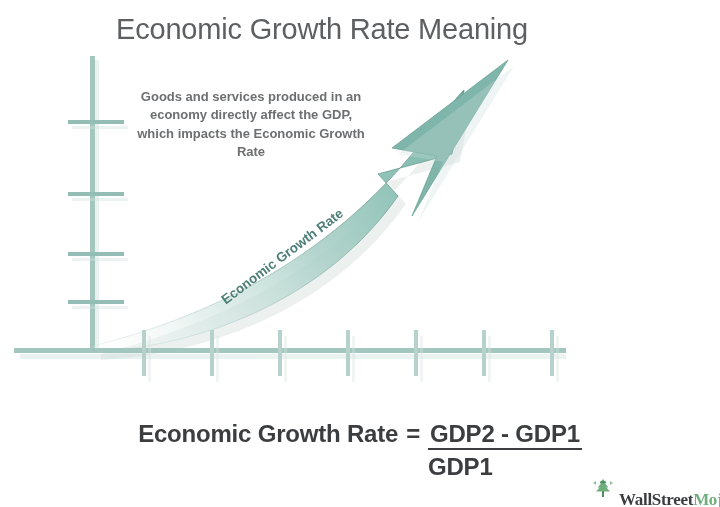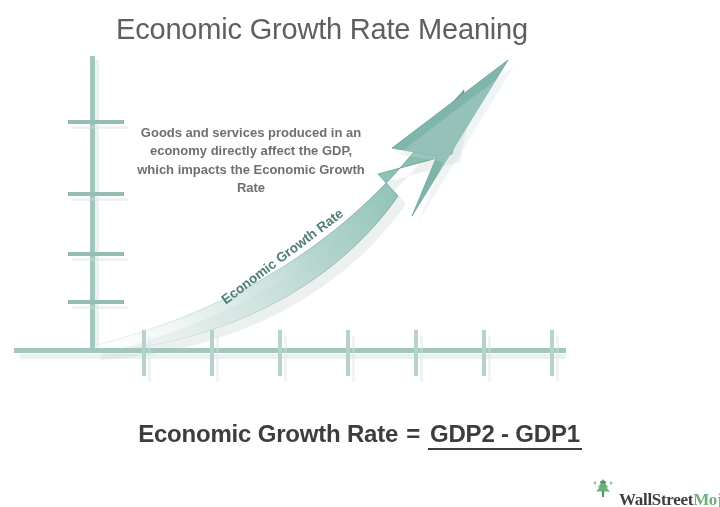--- a/index.html
+++ b/index.html
@@ -48,21 +48,20 @@
   
   .callout {
     position: absolute;
     font-family: "Liberation Sans", sans-serif;
     font-size: 13px;
     font-weight: 600;
     line-height: 1.42;
     color: #6d6f71;
     text-align: center;
     white-space: pre-line;
-    margin-top: 36px;
   }
   #callout-left {
     left: 137px;
     top: 88px;
     width: 228px;
   }
   #callout-right {
     left: 412px;
     top: 240px;
     width: 240px;
@@ -236,20 +235,21 @@
 
   <div id="callout-left" class="callout">Goods and services produced in an economy directly affect the GDP, which impacts the Economic Growth Rate</div>
 
 
   <div id="formula">
     <span id="formula-row">
       <span id="formula-lhs">Economic Growth Rate</span>
       <span id="formula-eq">=</span>
       <span id="formula-fraction">
         <span id="formula-numerator">GDP2 - GDP1</span>
+        <span id="formula-denominator">GDP1</span>
       </span>
     </span>
   </div>
 
   <div id="logo">
     <span>
       <svg width="22" height="22" viewBox="0 0 22 22" xmlns="http://www.w3.org/2000/svg">
         <path d="M11 2 L14.6 6.2 L12.9 6.2 L16.4 10.4 L14.4 10.4 L18 14.6 L4 14.6 L7.6 10.4 L5.6 10.4 L9.1 6.2 L7.4 6.2 Z" fill="#6fae7d"></path>
         <rect x="10" y="14" width="2" height="6" fill="#4f8f5e"></rect>
         <path d="M4 8 L1 6 L4 4 Z" fill="#8cc496"></path>

